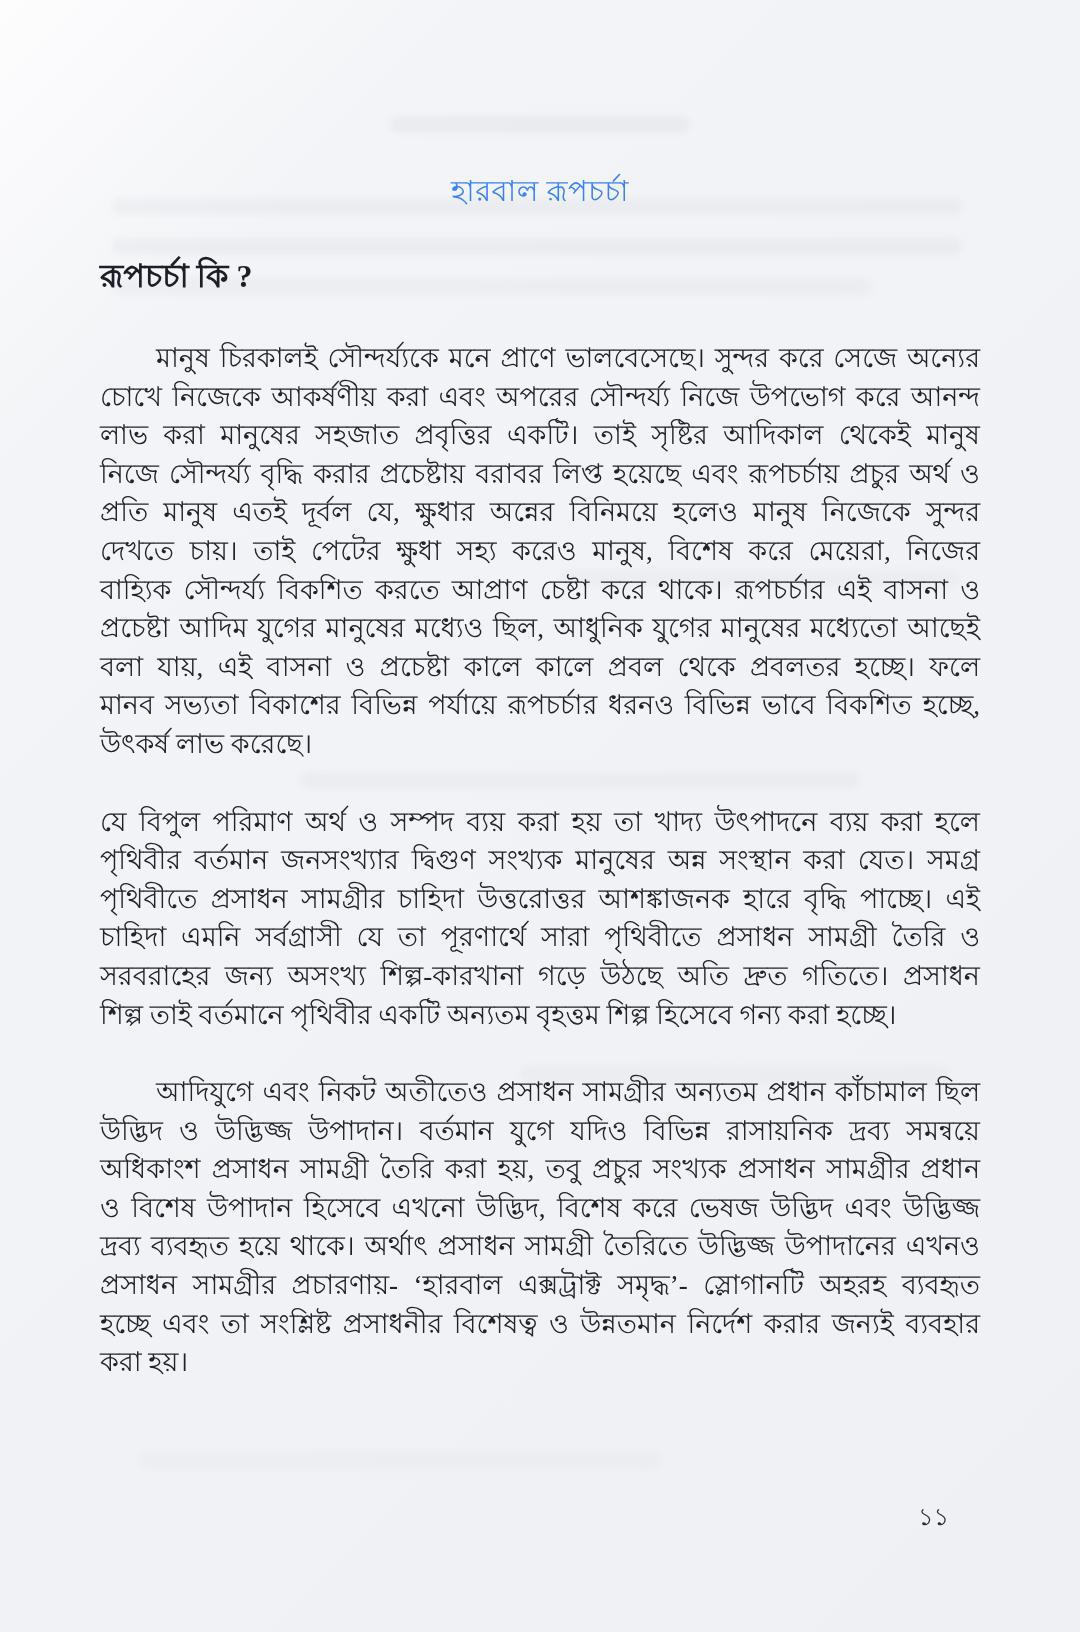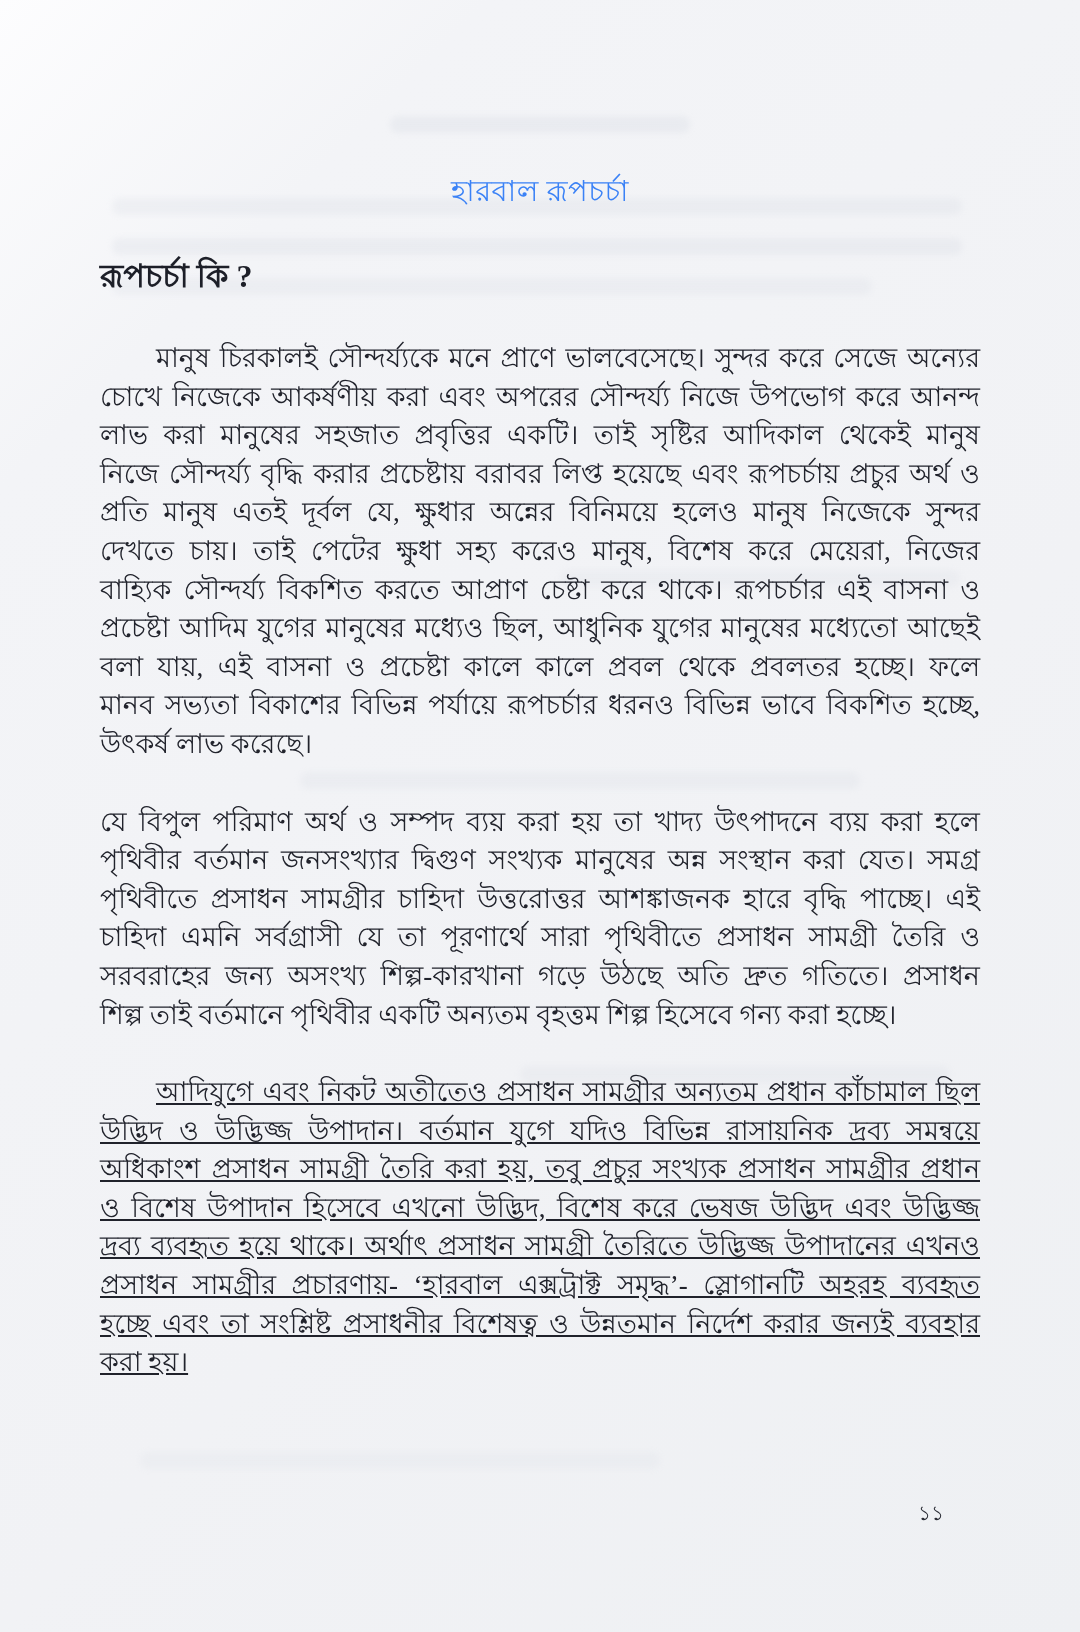--- a/index.html
+++ b/index.html
@@ -15,29 +15,29 @@
   }
   .doc-title{
     text-align:center;font-size:29px;letter-spacing:.5px;
     color:#3b82f6;margin:0 0 34px 0;font-weight:400;
   }
   .doc-heading{
     text-align:left;font-size:32px;font-weight:700;
     color:#1d1f28;margin:0 0 34px 0;
   }
   .para{margin:0 0 39px 0;}
-  .para:last-child{margin-bottom:0;text-decoration:underline;}
+  .para:last-child{margin-bottom:0;}
   .line{
     font-size:27px;line-height:38.6px;white-space:normal;
     text-align:justify;text-align-last:justify;color:#21232c;
   }
   .line.indent{padding-left:56px;}
   .line.last{text-align-last:left;}
   .page-number{
-    position:absolute;left:918px;top:1498px;font-size:20px;color:#2a2c35;
+    position:absolute;left:918px;top:1498px;font-size:24px;color:#2a2c35;
   }
   
   .ghost{
     position:absolute;height:17px;border-radius:8px;
     background:#c9ced9;opacity:.28;filter:blur(3px);
     pointer-events:none;
   }
   .g1{left:390px;top:116px;width:300px;opacity:.22;}
   .g2{left:112px;top:198px;width:850px;opacity:.18;}
   .g3{left:112px;top:238px;width:850px;opacity:.20;}

